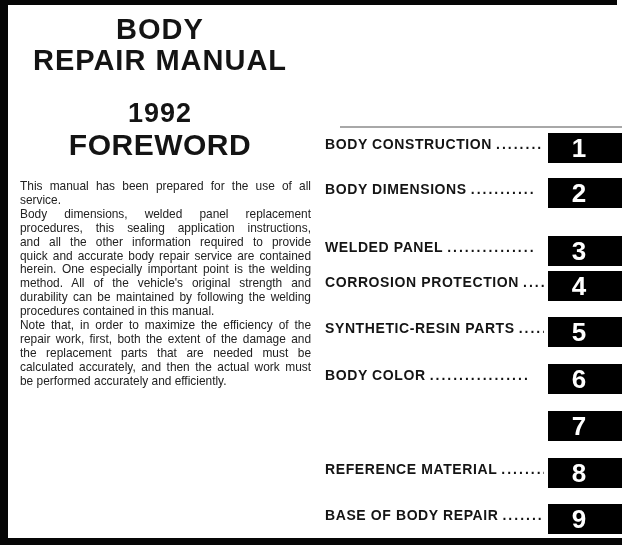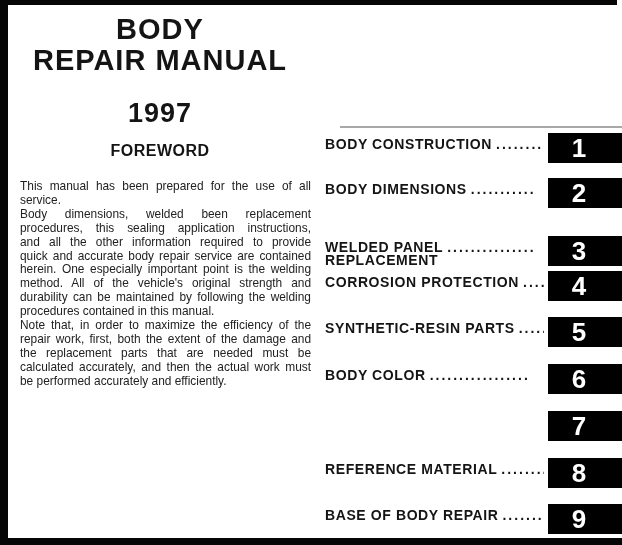--- a/index.html
+++ b/index.html
@@ -29,22 +29,22 @@
   .main-title{
     font-weight:bold;font-size:29px;line-height:31px;
     letter-spacing:1px;color:#141414;white-space:nowrap;
   }
   .year{
     position:absolute;left:8px;top:98px;width:304px;
     text-align:center;font-weight:bold;font-size:27px;line-height:30px;
     letter-spacing:1px;color:#141414;
   }
   .foreword-heading{
-    position:absolute;left:8px;top:139px;width:304px;
-    text-align:center;font-weight:bold;font-size:16px;line-height:24px;
+    position:absolute;left:8px;top:133px;width:304px;
+    text-align:center;font-weight:bold;font-size:30px;line-height:24px;
     letter-spacing:.5px;color:#141414;
   }
 
   
   .foreword-body{
     position:absolute;left:13px;top:180px;width:291px;
     font-size:11.9px;line-height:13.9px;color:#222222;margin-left:7px;
   }
   .foreword-body .jl{text-align:justify;text-align-last:justify;white-space:nowrap;}
   .foreword-body .ll{text-align:left;white-space:nowrap;}
@@ -85,27 +85,27 @@
 
   <div class="bar bar-top"></div>
   <div class="bar bar-left"></div>
   <div class="bar bar-bottom"></div>
   <div class="scan-line"></div>
 
   <div class="title-block">
     <div class="main-title">BODY</div>
     <div class="main-title">REPAIR MANUAL</div>
   </div>
-  <div class="year">1997</div>
+  <div class="year">1992</div>
   <div class="foreword-heading">FOREWORD</div>
 
   <div class="foreword-body">
     <div class="jl">This manual has been prepared for the use of all</div>
     <div class="ll">service.</div>
-    <div class="jl">Body dimensions, welded been replacement</div>
+    <div class="jl">Body dimensions, welded panel replacement</div>
     <div class="jl">procedures, this sealing application instructions,</div>
     <div class="jl">and all the other information required to provide</div>
     <div class="jl">quick and accurate body repair service are contained</div>
     <div class="jl">herein. One especially important point is the welding</div>
     <div class="jl">method. All of the vehicle's original strength and</div>
     <div class="jl">durability can be maintained by following the welding</div>
     <div class="ll">procedures contained in this manual.</div>
     <div class="jl">Note that, in order to maximize the efficiency of the</div>
     <div class="jl">repair work, first, both the extent of the damage and</div>
     <div class="jl">the replacement parts that are needed must be</div>
@@ -125,21 +125,20 @@
     <div class="toc-label">
       <div class="l1"><span class="lbl">BODY DIMENSIONS</span><span class="dots">...........</span></div>
       <div class="l2"></div>
     </div>
     <div class="toc-num">2</div>
   </div>
 
   <div class="toc-row" style="top:236px">
     <div class="toc-label">
       <div class="l1"><span class="lbl">WELDED PANEL</span><span class="dots">...............</span></div>
-      <div class="l2">REPLACEMENT</div>
     </div>
     <div class="toc-num">3</div>
   </div>
 
   <div class="toc-row" style="top:271px">
     <div class="toc-label">
       <div class="l1"><span class="lbl">CORROSION PROTECTION</span><span class="dots">....</span></div>
       <div class="l2"></div>
     </div>
     <div class="toc-num">4</div>

